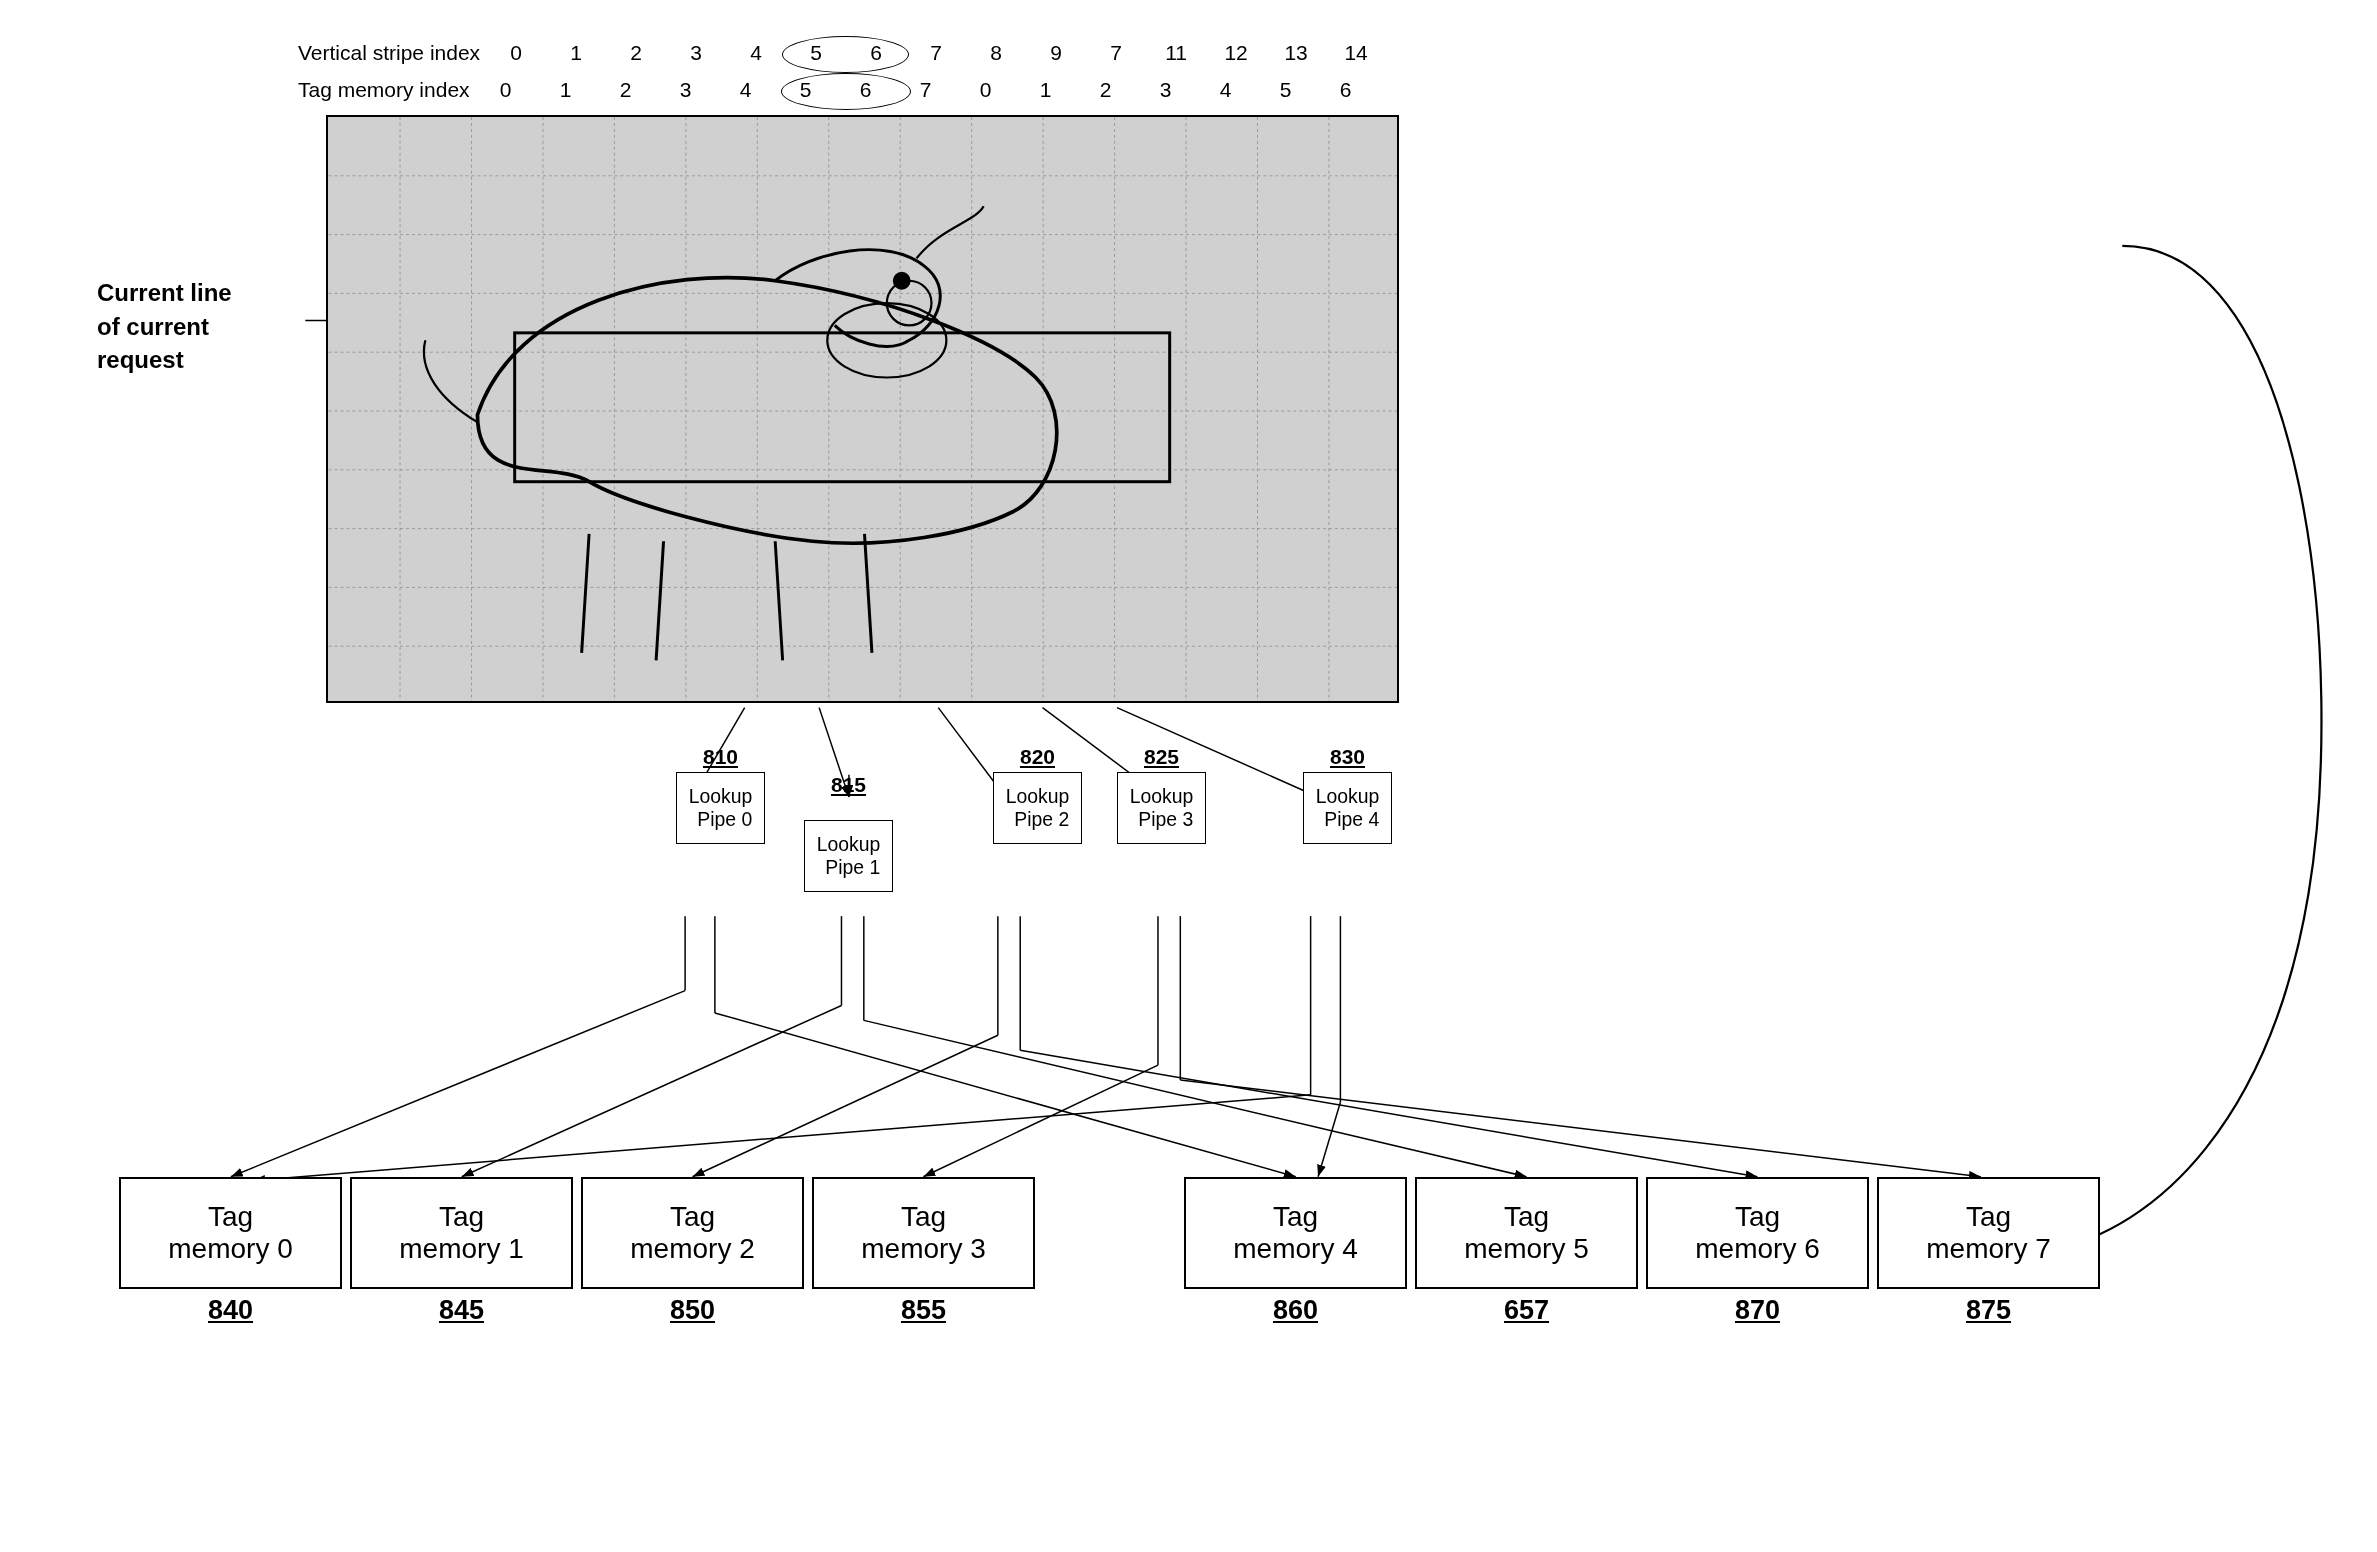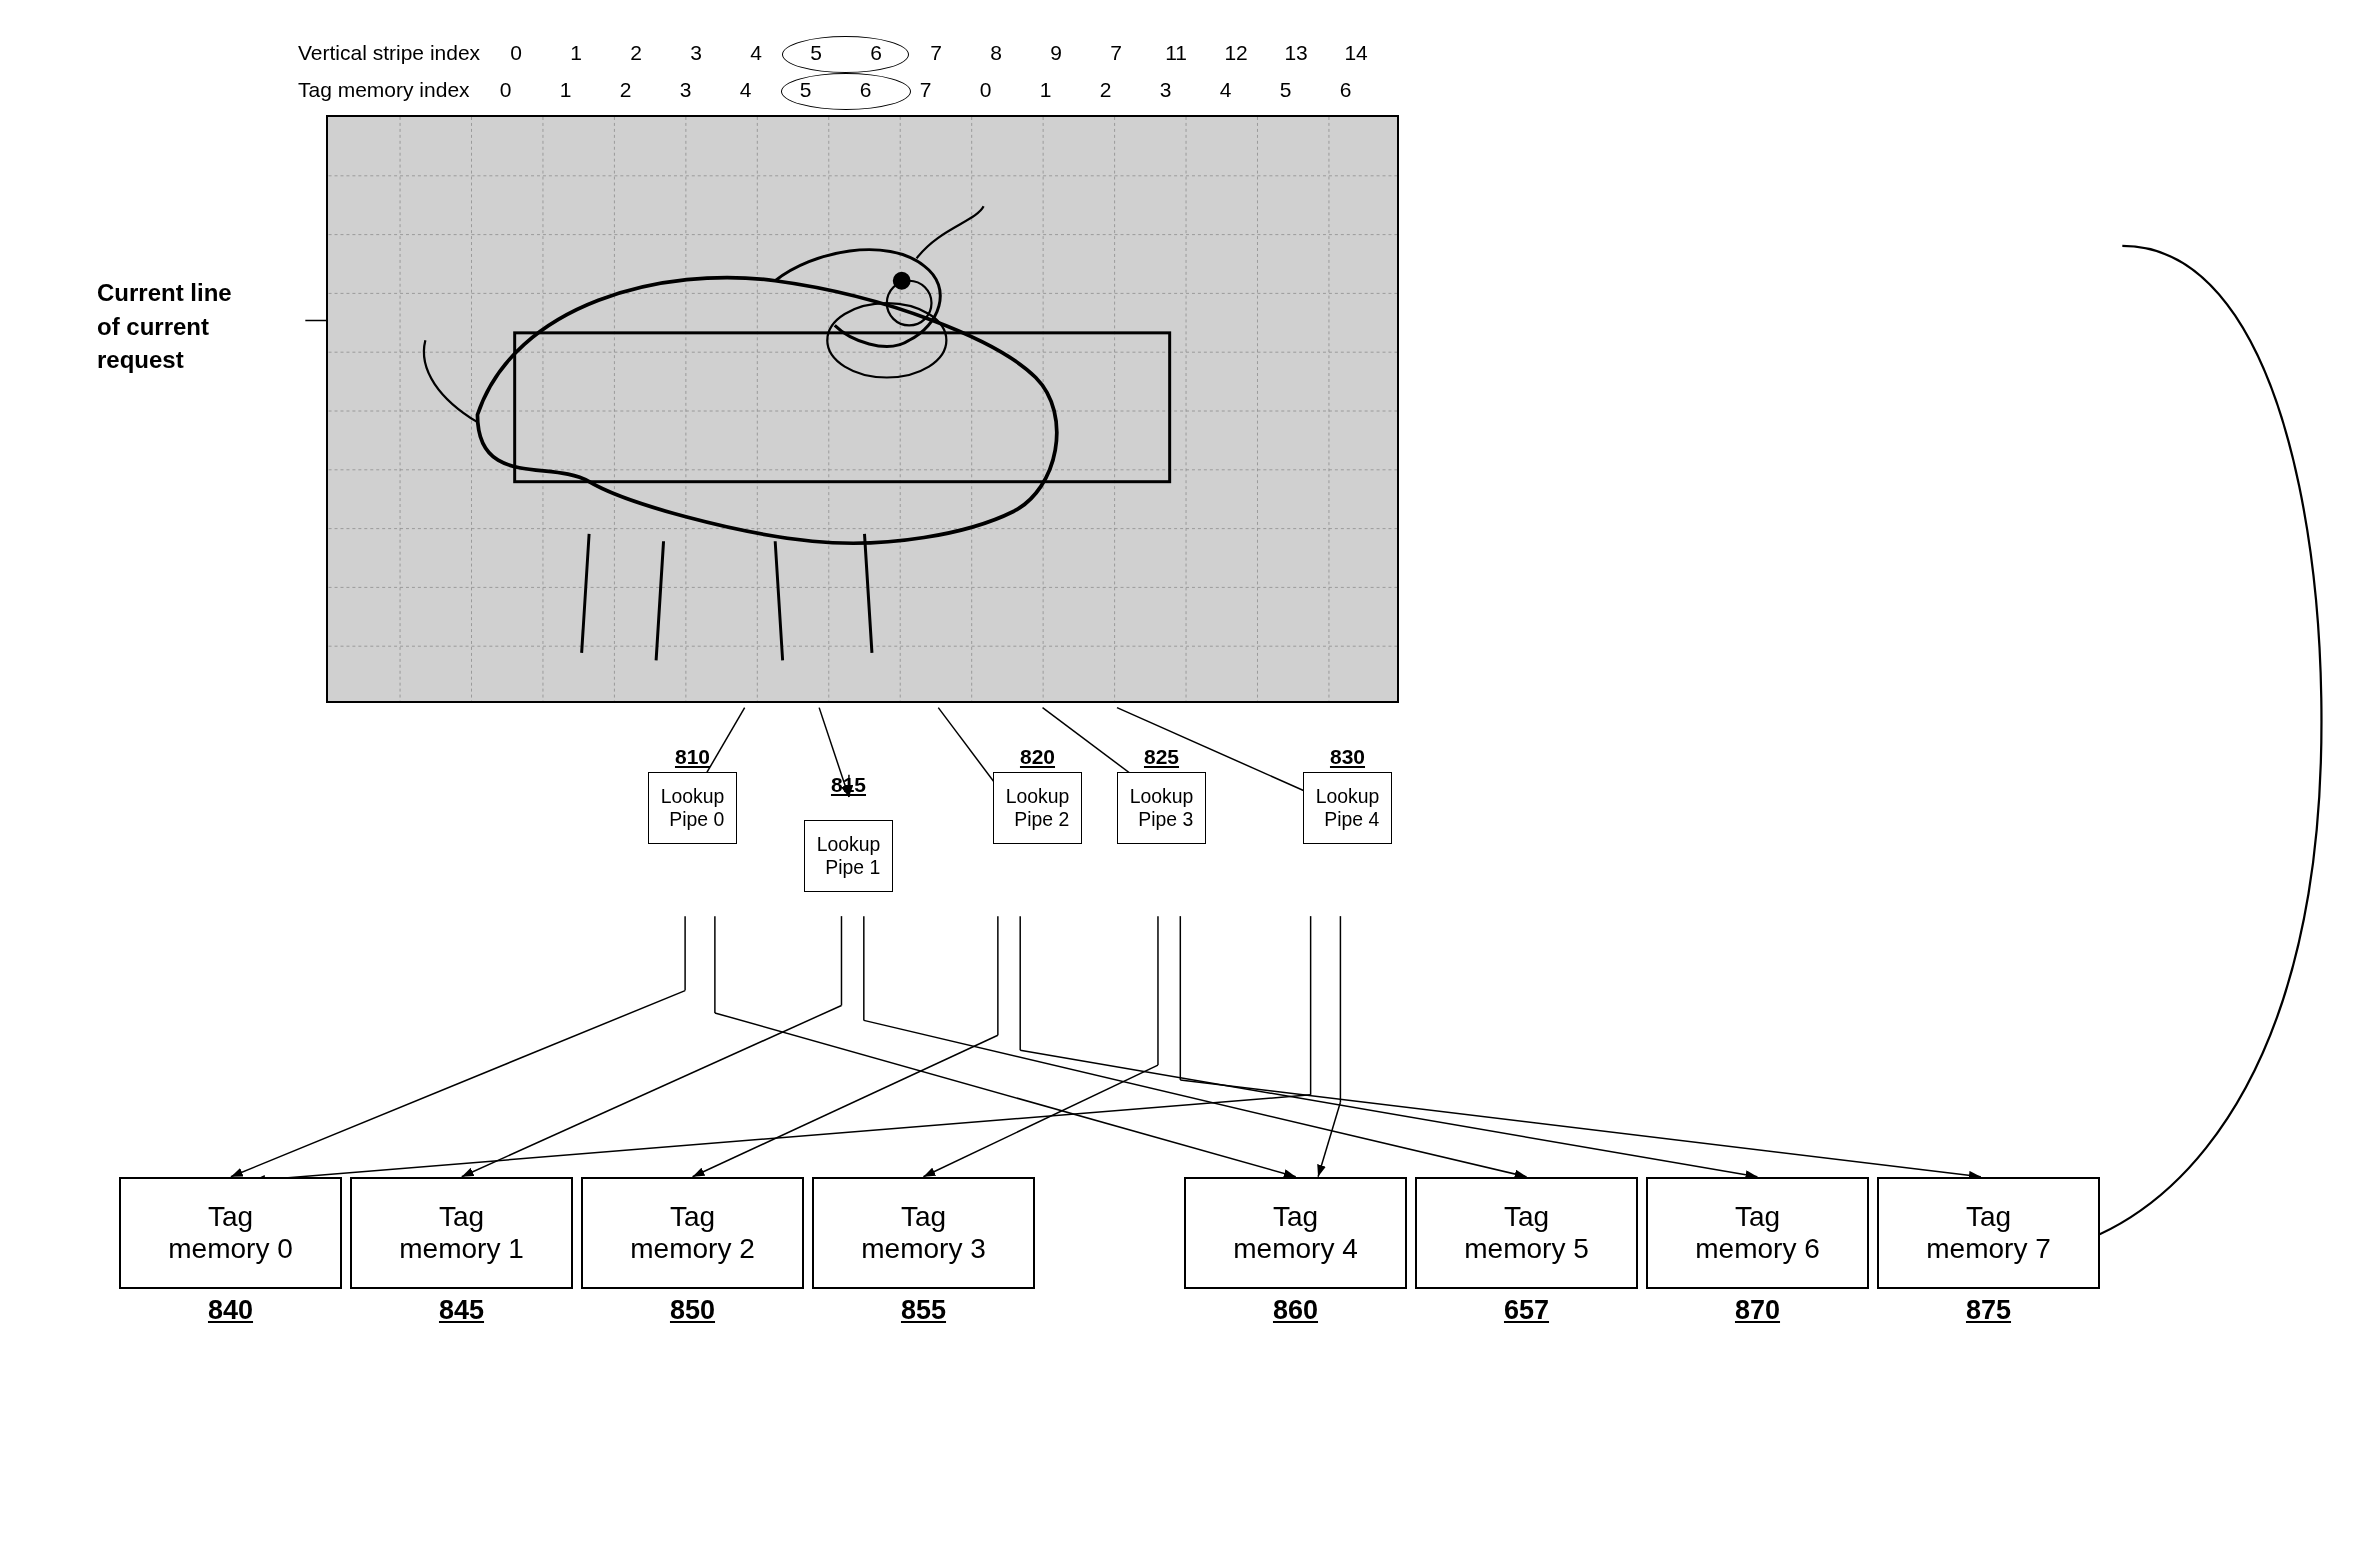--- a/index.html
+++ b/index.html
@@ -298,21 +298,21 @@
 
       <rect x="250" y="290" width="880" height="200" fill="none" stroke="#000" stroke-width="4"></rect>
     </svg>
   </div>
 
   <div class="text-label" style="top: 276px; left: 97px; font-size:24px; font-weight:bold; line-height:1.4;">
     Current line<br>of current<br>request
   </div>
 
 
-  <div class="lookup-section" style="left: 648px; top: 745px;">
+  <div class="lookup-section" style="left: 676px; top: 745px;">
     <span class="lookup-label">810</span>
     <div class="lookup-box">Lookup<br>Pipe 0</div>
   </div>
 
   <div class="lookup-section" style="left: 804px; top: 773px; gap: 20px;">
     <span class="lookup-label">815</span>
     <div class="lookup-box">Lookup<br>Pipe 1</div>
   </div>
 
   <div class="lookup-section" style="left: 993px; top: 745px;">

